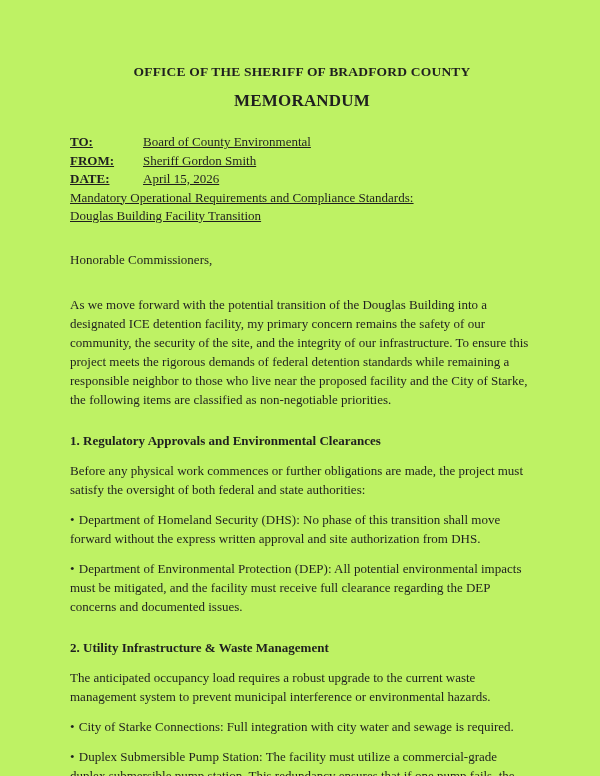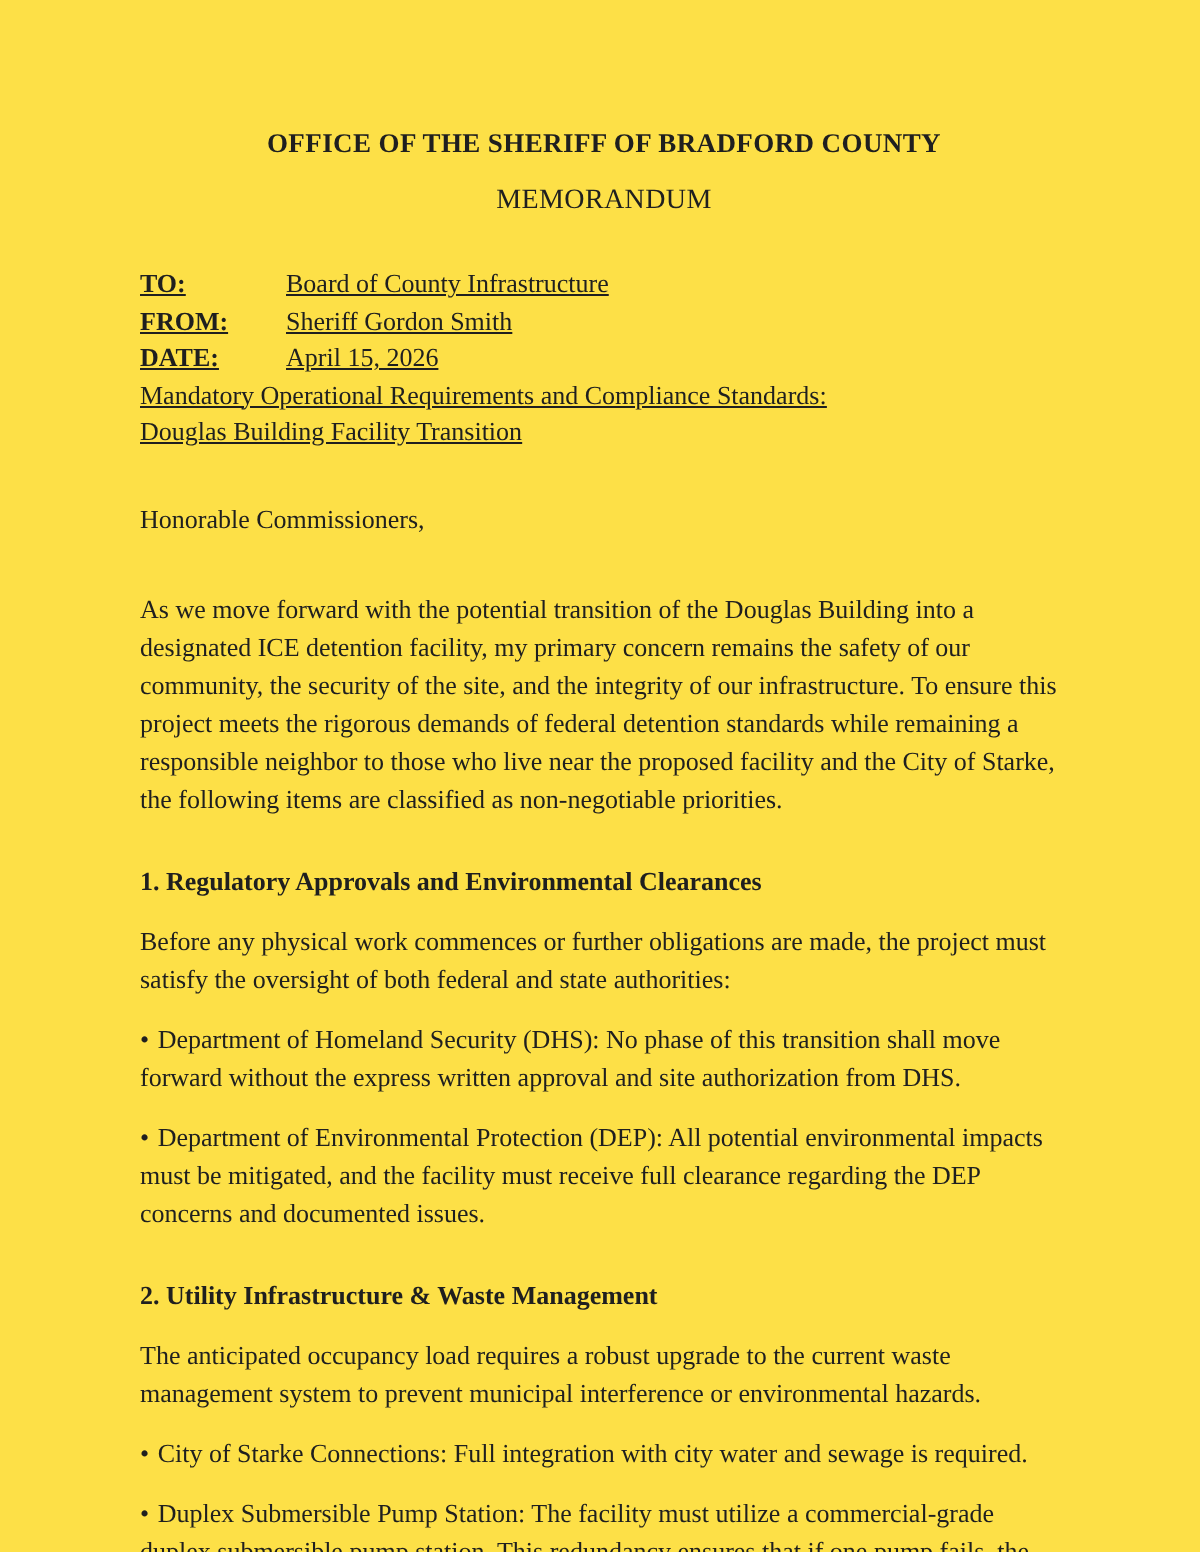--- a/index.html
+++ b/index.html
@@ -4,42 +4,42 @@
 <style>
   html, body { margin: 0; padding: 0; }
   body {
     background: #ffffff;
     font-family: "Liberation Serif", "DejaVu Serif", serif;
   }
   .page {
     position: relative;
     width: 600px;
     height: 776px;
-    background: #fde047;
+    background: #bef264;
     color: #1f1f1f;
     overflow: hidden;
     box-sizing: border-box;
   }
   .content {
     padding: 64px 66px 0 70px;
     font-size: 13px;
     line-height: 19px;
   }
   .header { text-align: center; }
   .title {
     margin: 0;
     font-size: 13.5px;
     font-weight: bold;
     line-height: 16px;
     letter-spacing: 0.2px;
   }
   .subtitle {
     margin: 13px 0 16px 0;
-    font-size: 14px;
-    font-weight: normal;
+    font-size: 17px;
+    font-weight: bold;
     line-height: 16px;
     letter-spacing: 0.2px;
   }
   .meta {
     margin-top: 24px;
     text-decoration: underline;
   }
   .meta-row {
     display: flex;
     line-height: 18.5px;
@@ -73,21 +73,21 @@
   <div class="content">
 
     <div class="header">
       <h1 class="title">OFFICE OF THE SHERIFF OF BRADFORD COUNTY</h1>
       <h2 class="subtitle">MEMORANDUM</h2>
     </div>
 
     <div class="meta">
       <div class="meta-row">
         <span class="meta-label">TO:</span>
-        <span class="meta-value">Board of County Infrastructure</span>
+        <span class="meta-value">Board of County Environmental</span>
       </div>
       <div class="meta-row">
         <span class="meta-label">FROM:</span>
         <span class="meta-value">Sheriff Gordon Smith</span>
       </div>
       <div class="meta-row">
         <span class="meta-label">DATE:</span>
         <span class="meta-value">April 15, 2026</span>
       </div>
       <div class="meta-row">

